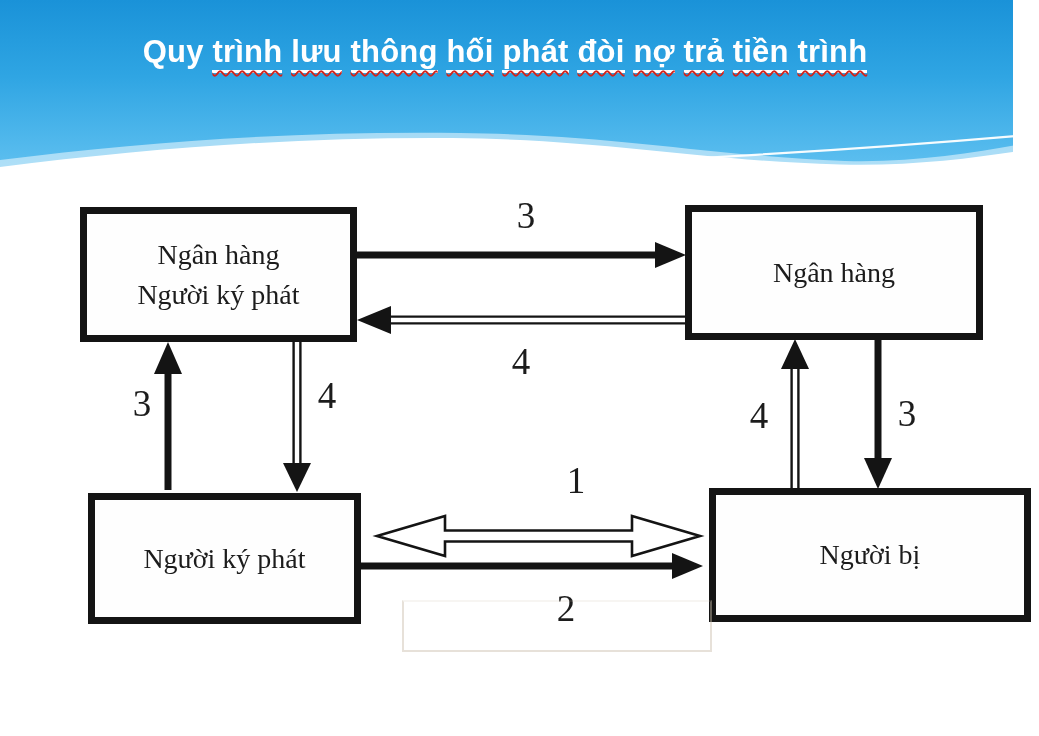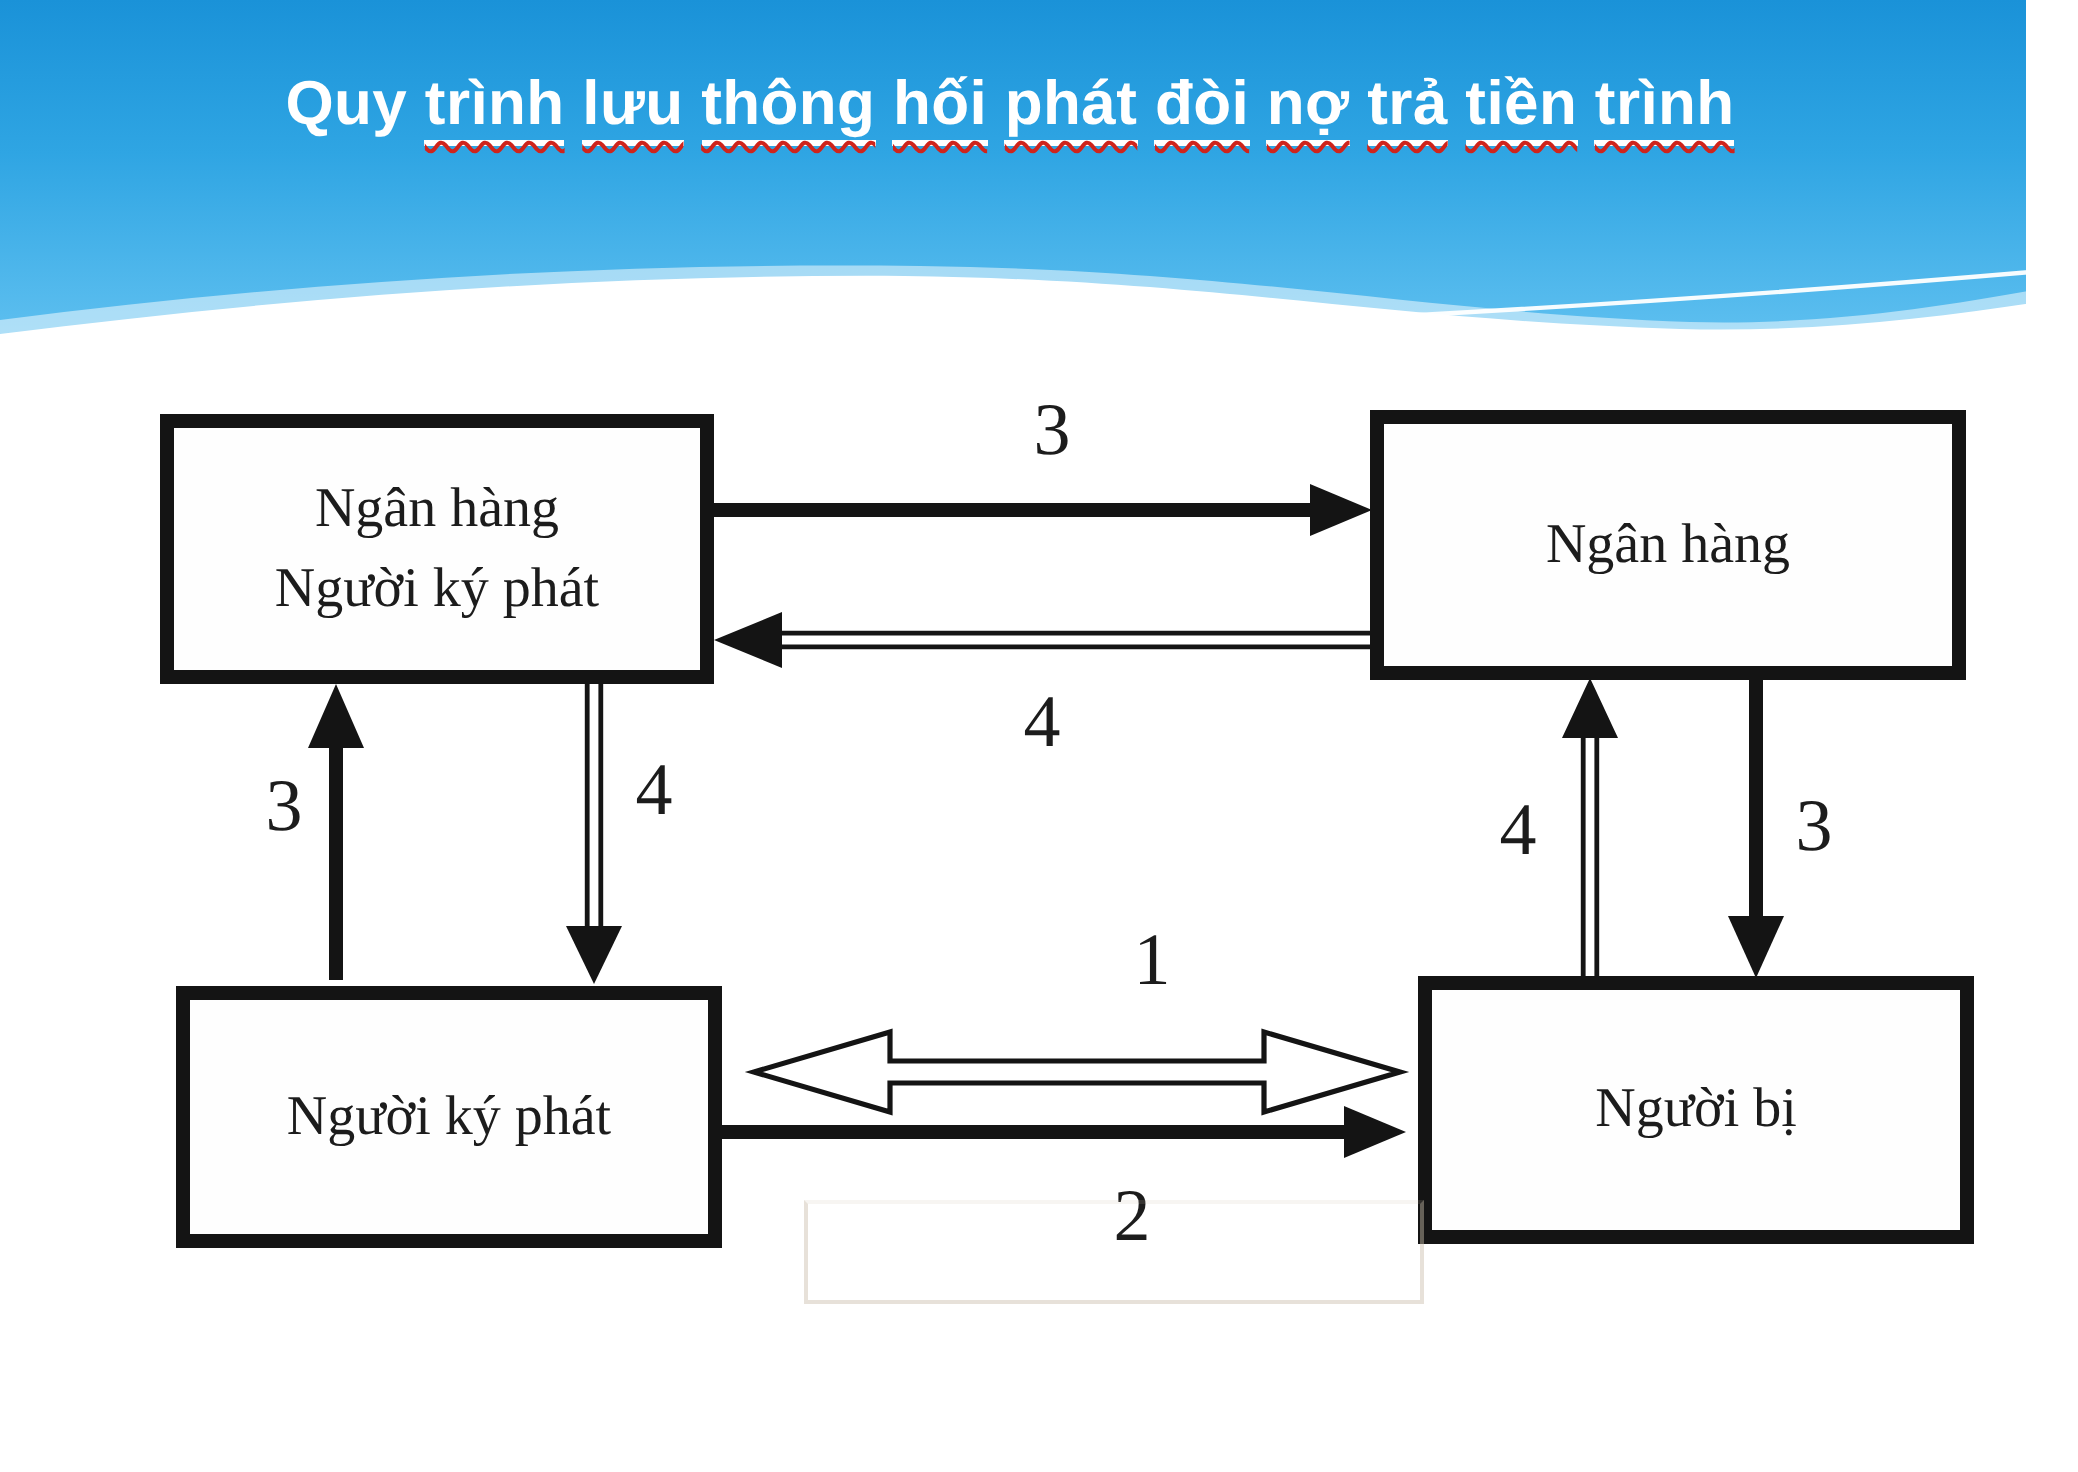--- a/index.html
+++ b/index.html
@@ -51,21 +51,21 @@
   .box{
     position:absolute;border:7px solid var(--box-border);background:#fefefe;
     display:flex;flex-direction:column;align-items:center;justify-content:center;
     font-family:"Liberation Serif","DejaVu Serif",serif;
     font-size:28px;line-height:40px;color:var(--diagram-text);text-align:center;
   }
   .box div:empty{display:none;}
   .box-bank-drawer {left:80px; top:207px; width:277px; height:135px;}
   .box-bank-drawee {left:685px;top:205px; width:298px; height:135px;}
   .box-drawer      {left:88px; top:493px; width:273px; height:131px;}
-  .box-drawee      {left:709px;top:488px; width:278px; height:134px;}
+  .box-drawee      {left:709px;top:488px; width:322px; height:134px;}
 
   .num{
     position:absolute;width:30px;text-align:center;
     font-family:"Liberation Serif","DejaVu Serif",serif;
     font-size:37px;color:var(--diagram-text);line-height:1.3;
   }
   .num-top3    {left:511px;top:192px;}
   .num-top4    {left:506px;top:338px;}
   .num-left3   {left:127px;top:380px;}
   .num-left4   {left:312px;top:372px;}

